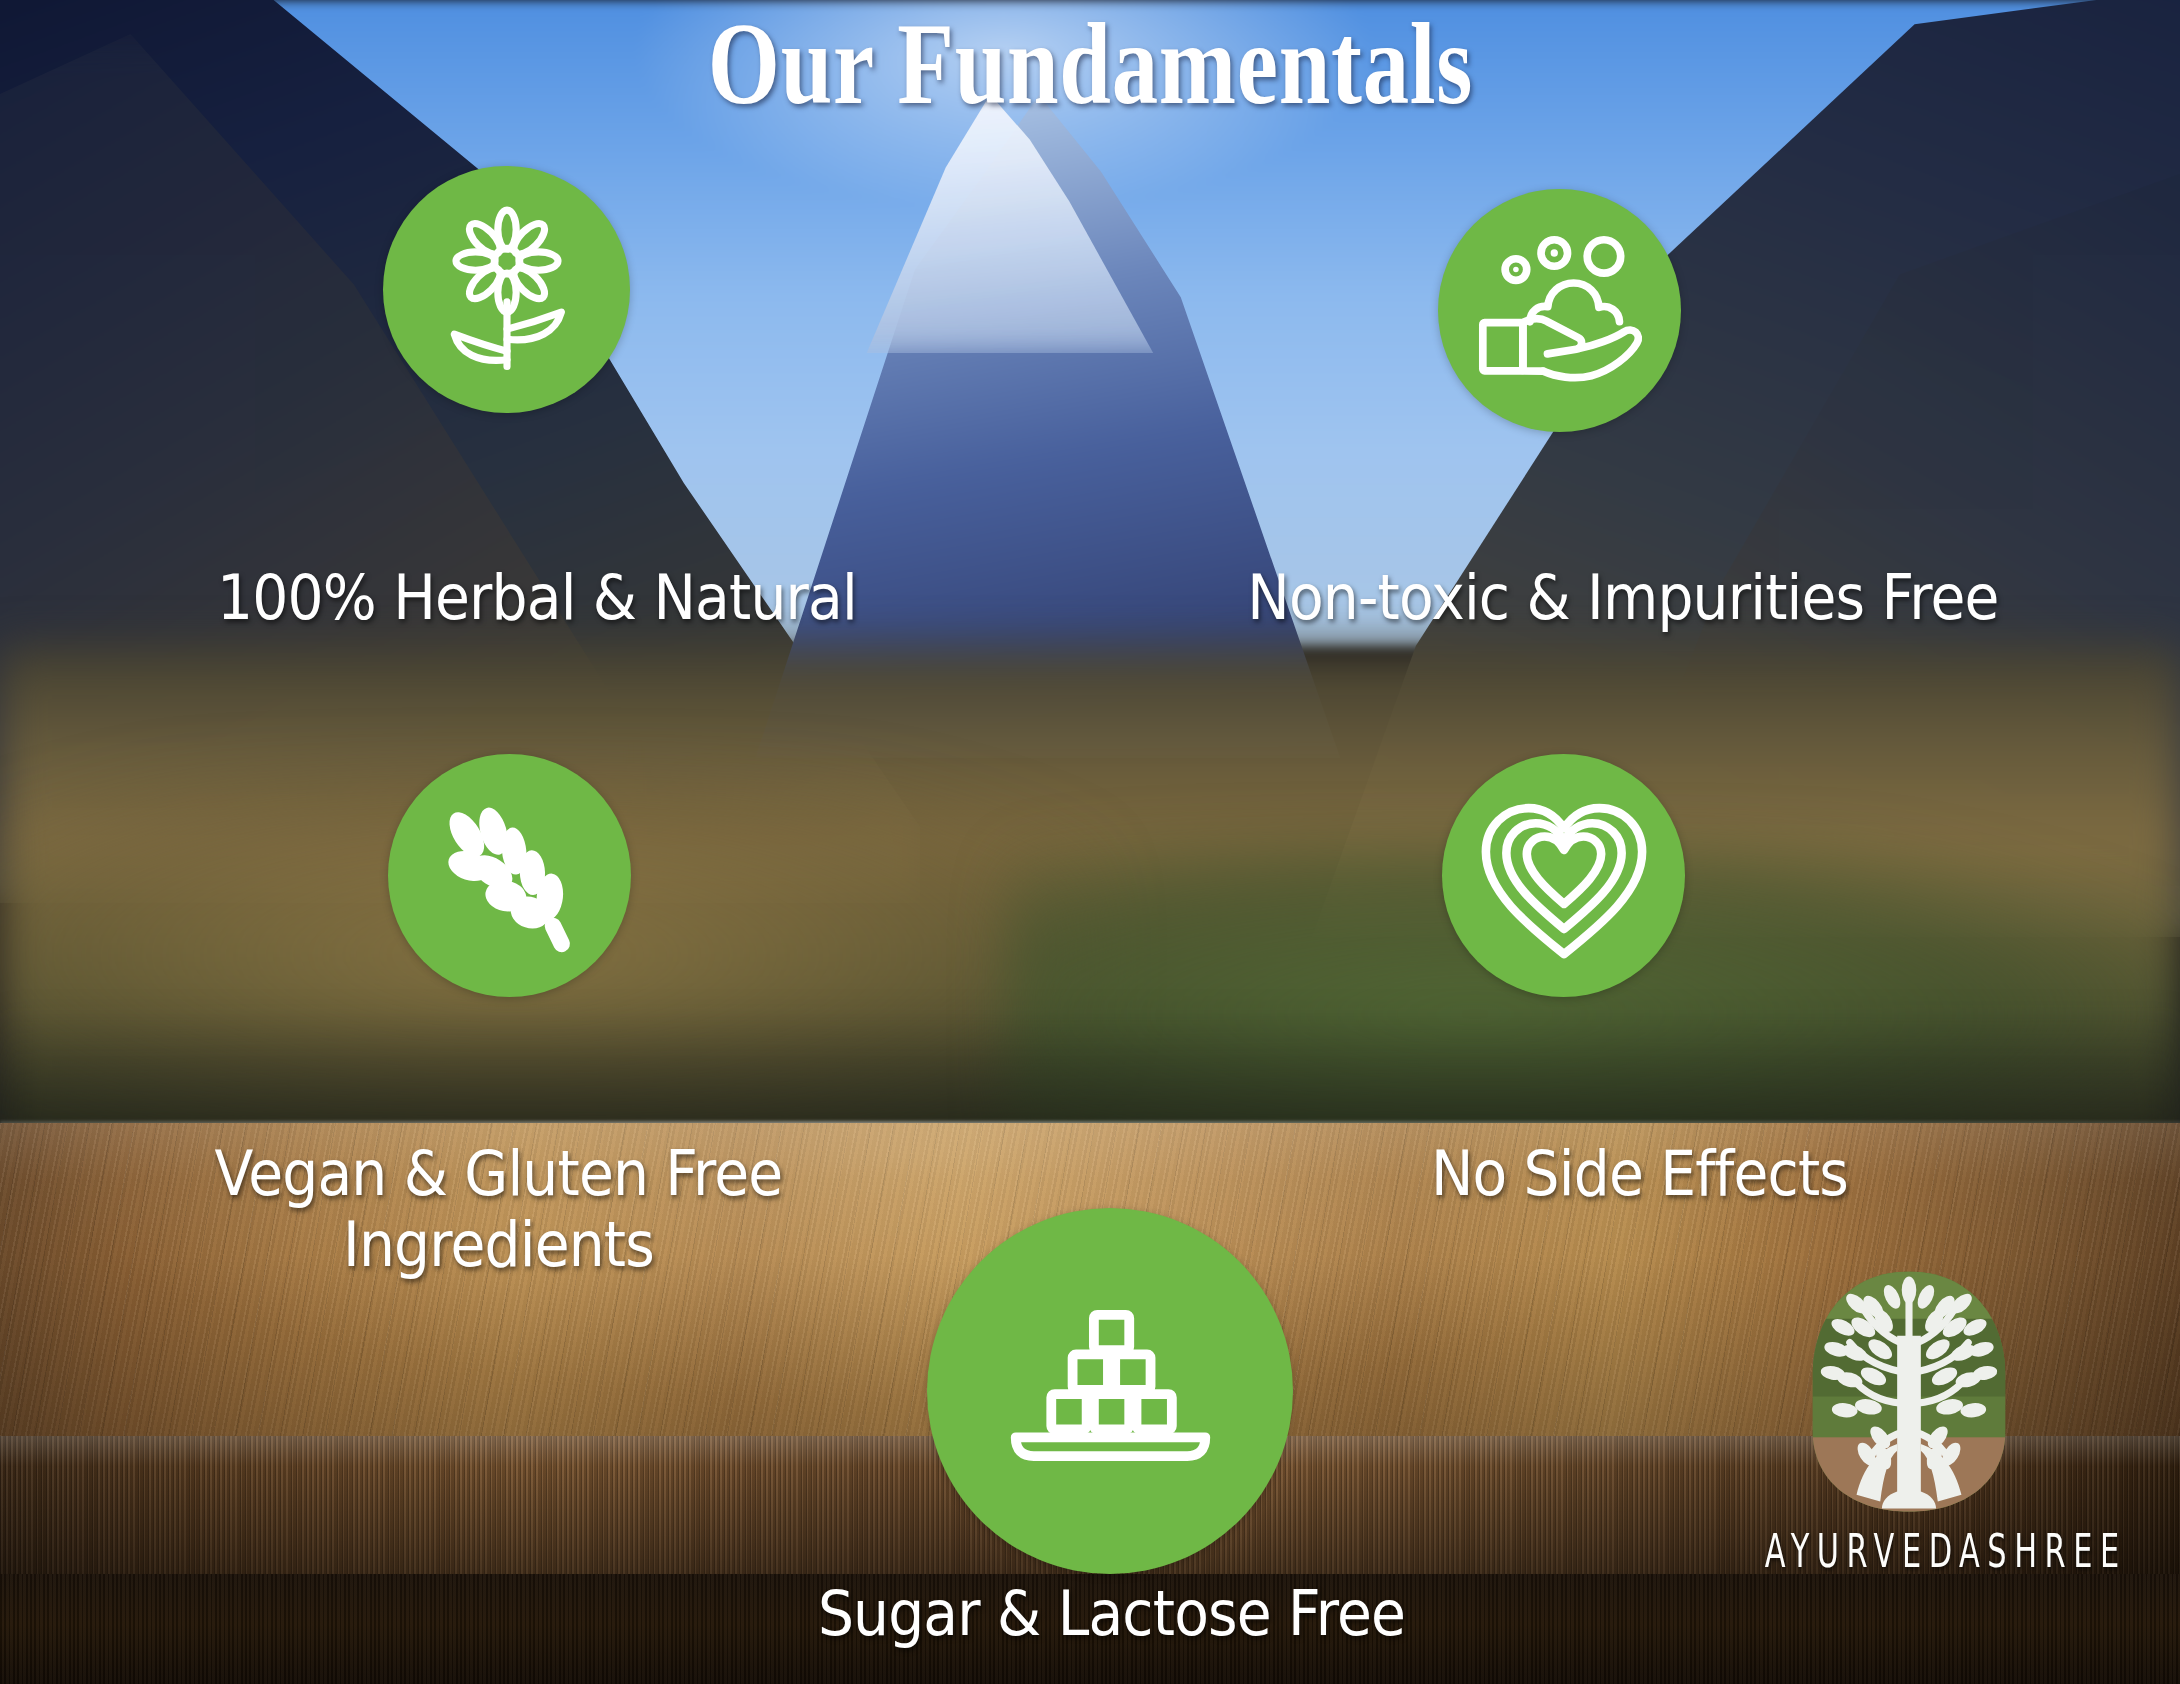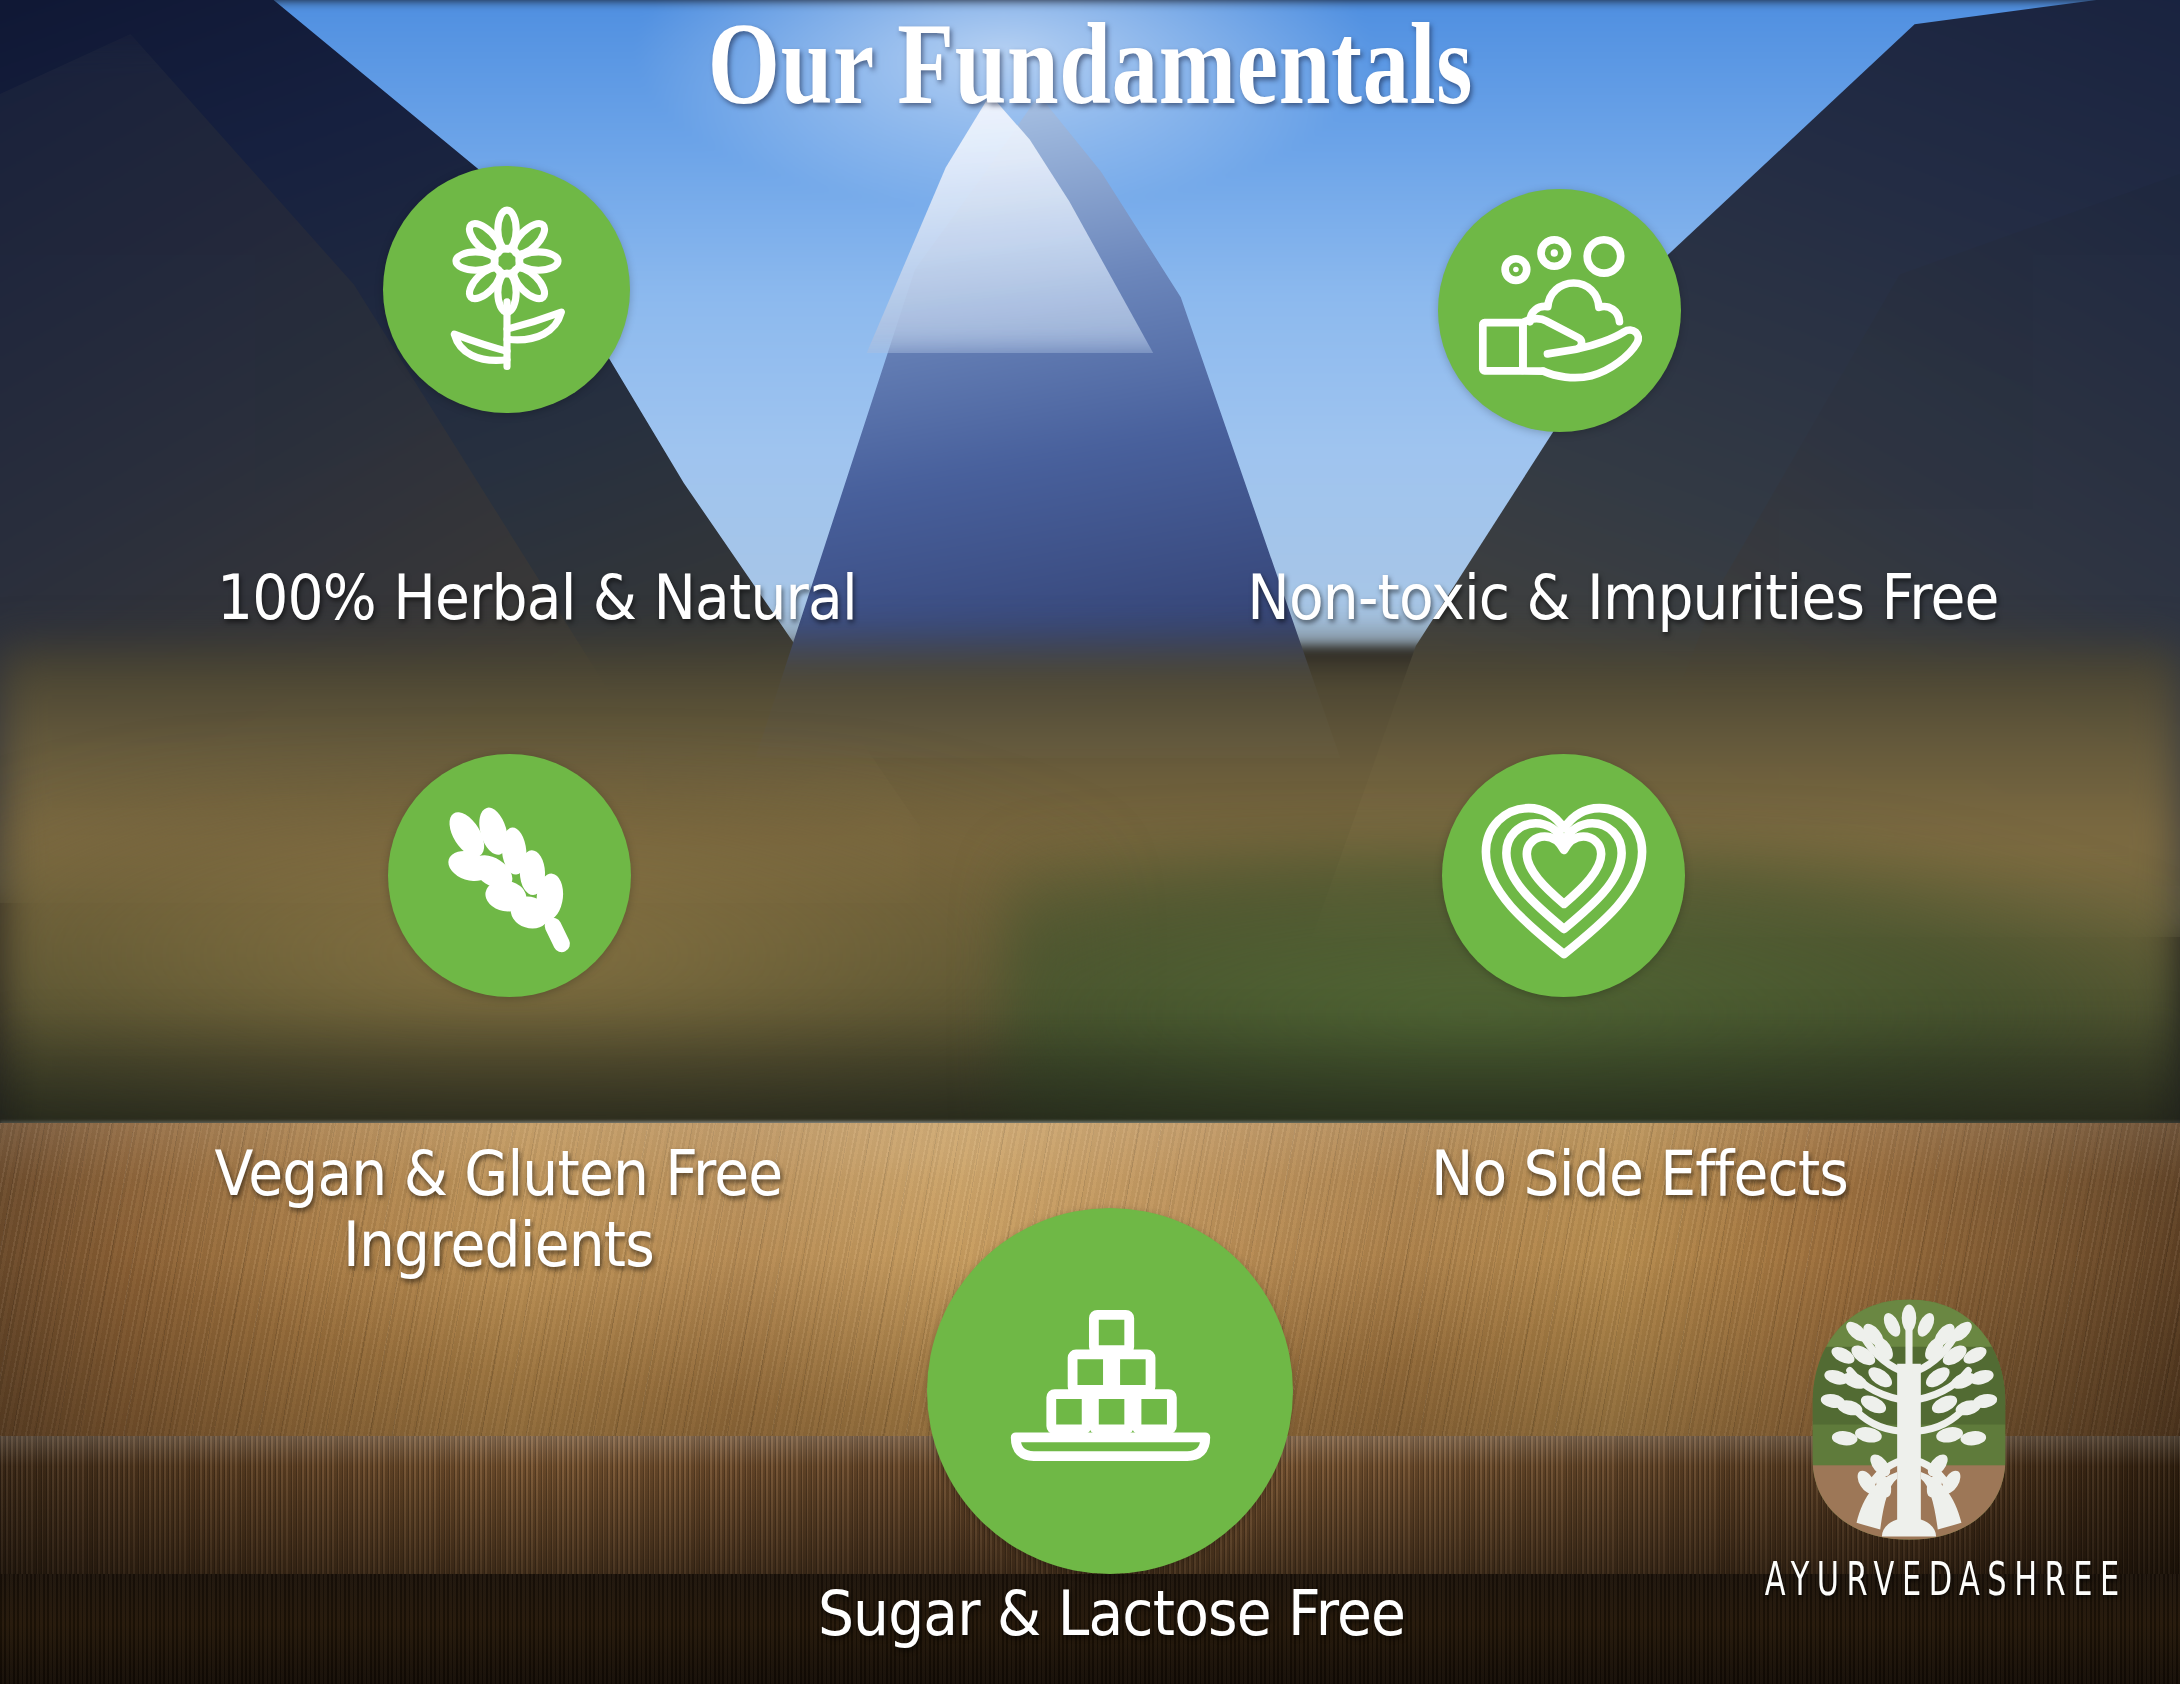--- a/index.html
+++ b/index.html
@@ -171,21 +171,21 @@
     font-size:63px;
     line-height:1.13;
     text-align:center;
     letter-spacing:-0.9px;
     transform:scaleX(.90);
     text-shadow:1.7px 2.6px 5.1px rgba(0,0,0,.55);
     white-space:pre-line;
   }
 
   
-  .brand { position:absolute; left:1780px; top:1295px; width:256px; height:375px; }
+  .brand { position:absolute; left:1780px; top:1267px; width:256px; height:375px; }
   .brand-mark { position:absolute; left:19px; top:0; width:220px; height:256px; }
   .brand-name {
     position:absolute; left:-51px; top:262px; width:358px;
     text-align:center;
     font-family:"DejaVu Sans", sans-serif;
     font-size:38px;
     font-weight:400;
     color:#fdfdfb;
     letter-spacing:9.4px;
     transform:scaleX(.80) scaleY(1.22);

